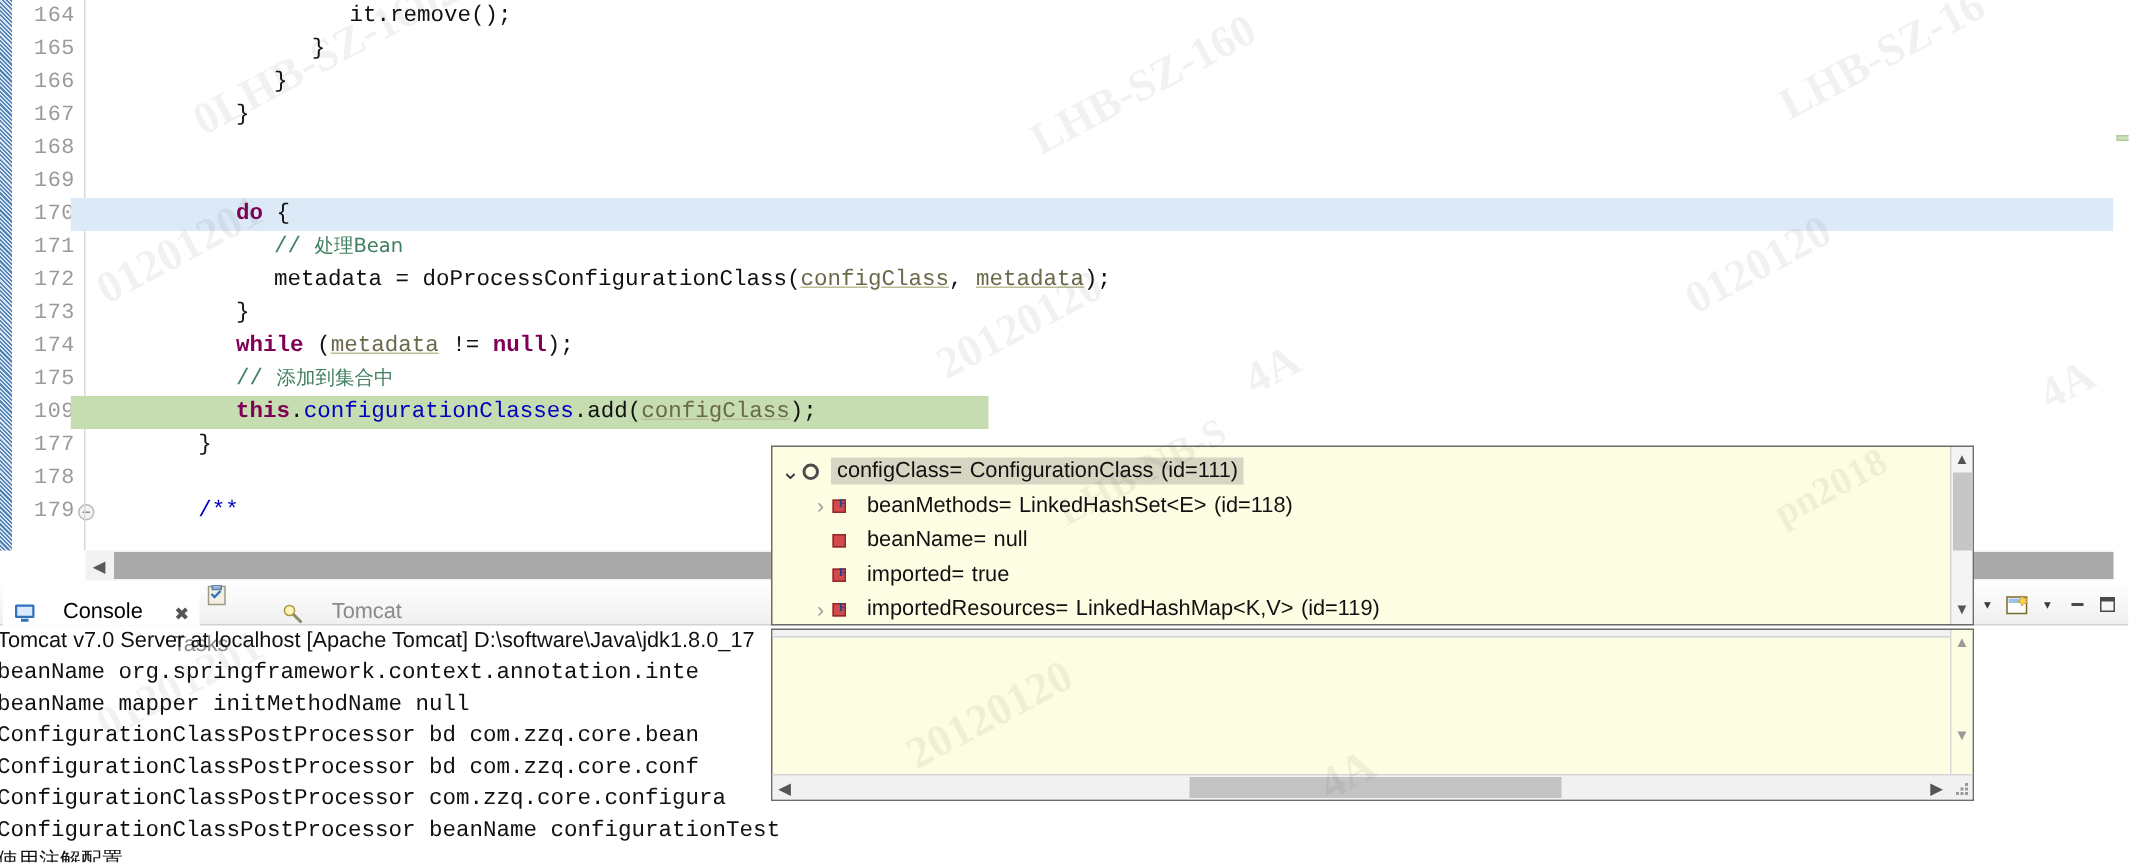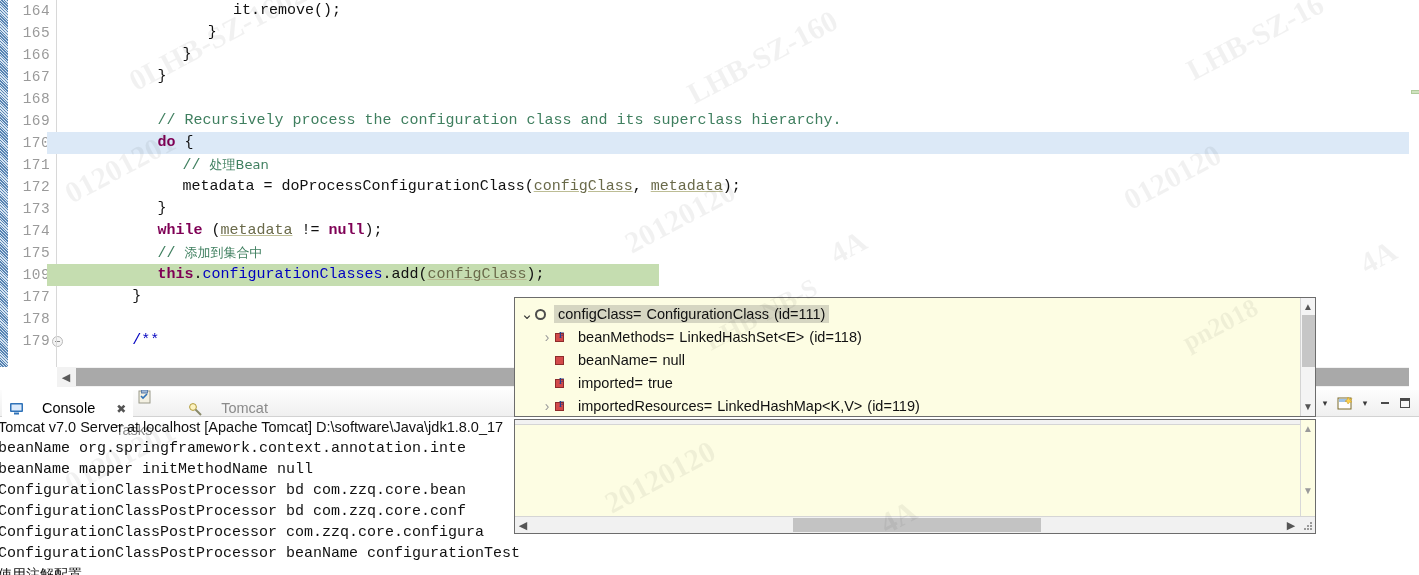--- a/index.html
+++ b/index.html
@@ -127,21 +127,20 @@
         <div class="lnum" style="top: 330px;">179</div>
         <div class="foldmark" style="top: 336px;"></div>
       </div>
     <div id="vsep"></div>
     <div id="codearea">
         <div class="crow" style="top: 0px;"><span class="txt" style="padding-left: 186px;"><span>it.remove();</span></span></div>
         <div class="crow" style="top: 22px;"><span class="txt" style="padding-left: 160.8px;"><span>}</span></span></div>
         <div class="crow" style="top: 44px;"><span class="txt" style="padding-left: 135.6px;"><span>}</span></span></div>
         <div class="crow" style="top: 66px;"><span class="txt" style="padding-left: 110.4px;"><span>}</span></span></div>
         <div class="crow" style="top: 88px;"><span class="txt" style="padding-left: 18px;"></span></div>
-        <div class="crow" style="top: 110px;"><span class="txt" style="padding-left: 110.4px;"><span class="cmt">// Recursively process the configuration class and its superclass hierarchy.</span></span></div>
         <div class="crow hl-sel" style="top: 132px;"><span class="txt" style="padding-left: 110.4px;"><span class="kw">do</span><span> {</span></span></div>
         <div class="crow" style="top: 154px;"><span class="txt" style="padding-left: 135.6px;"><span class="cmt">// </span><span class="cmt cn">处理Bean</span></span></div>
         <div class="crow" style="top: 176px;"><span class="txt" style="padding-left: 135.6px;"><span>metadata = doProcessConfigurationClass(</span><span class="par">configClass</span><span>, </span><span class="par">metadata</span><span>);</span></span></div>
         <div class="crow" style="top: 198px;"><span class="txt" style="padding-left: 110.4px;"><span>}</span></span></div>
         <div class="crow" style="top: 220px;"><span class="txt" style="padding-left: 110.4px;"><span class="kw">while</span><span> (</span><span class="par">metadata</span><span> != </span><span class="kw">null</span><span>);</span></span></div>
         <div class="crow" style="top: 264px;"><div class="dbgband" style="left: 0px; top: 0px; width: 612px;"></div><span class="txt" style="padding-left: 110.4px;"><span class="kw">this</span><span>.</span><span class="fld">configurationClasses</span><span>.add(</span><span class="par">configClass</span><span>);</span></span></div>
         <div class="crow" style="top: 242px;"><span class="txt" style="padding-left: 110.4px;"><span class="cmt">// </span><span class="cmt cn">添加到集合中</span></span></div>
         <div class="crow" style="top: 286px;"><span class="txt" style="padding-left: 85.2px;"><span>}</span></span></div>
         <div class="crow" style="top: 308px;"><span class="txt" style="padding-left: 18px;"></span></div>
         <div class="crow" style="top: 330px;"><span class="txt" style="padding-left: 85.2px;"><span class="fld">/**</span></span></div>

